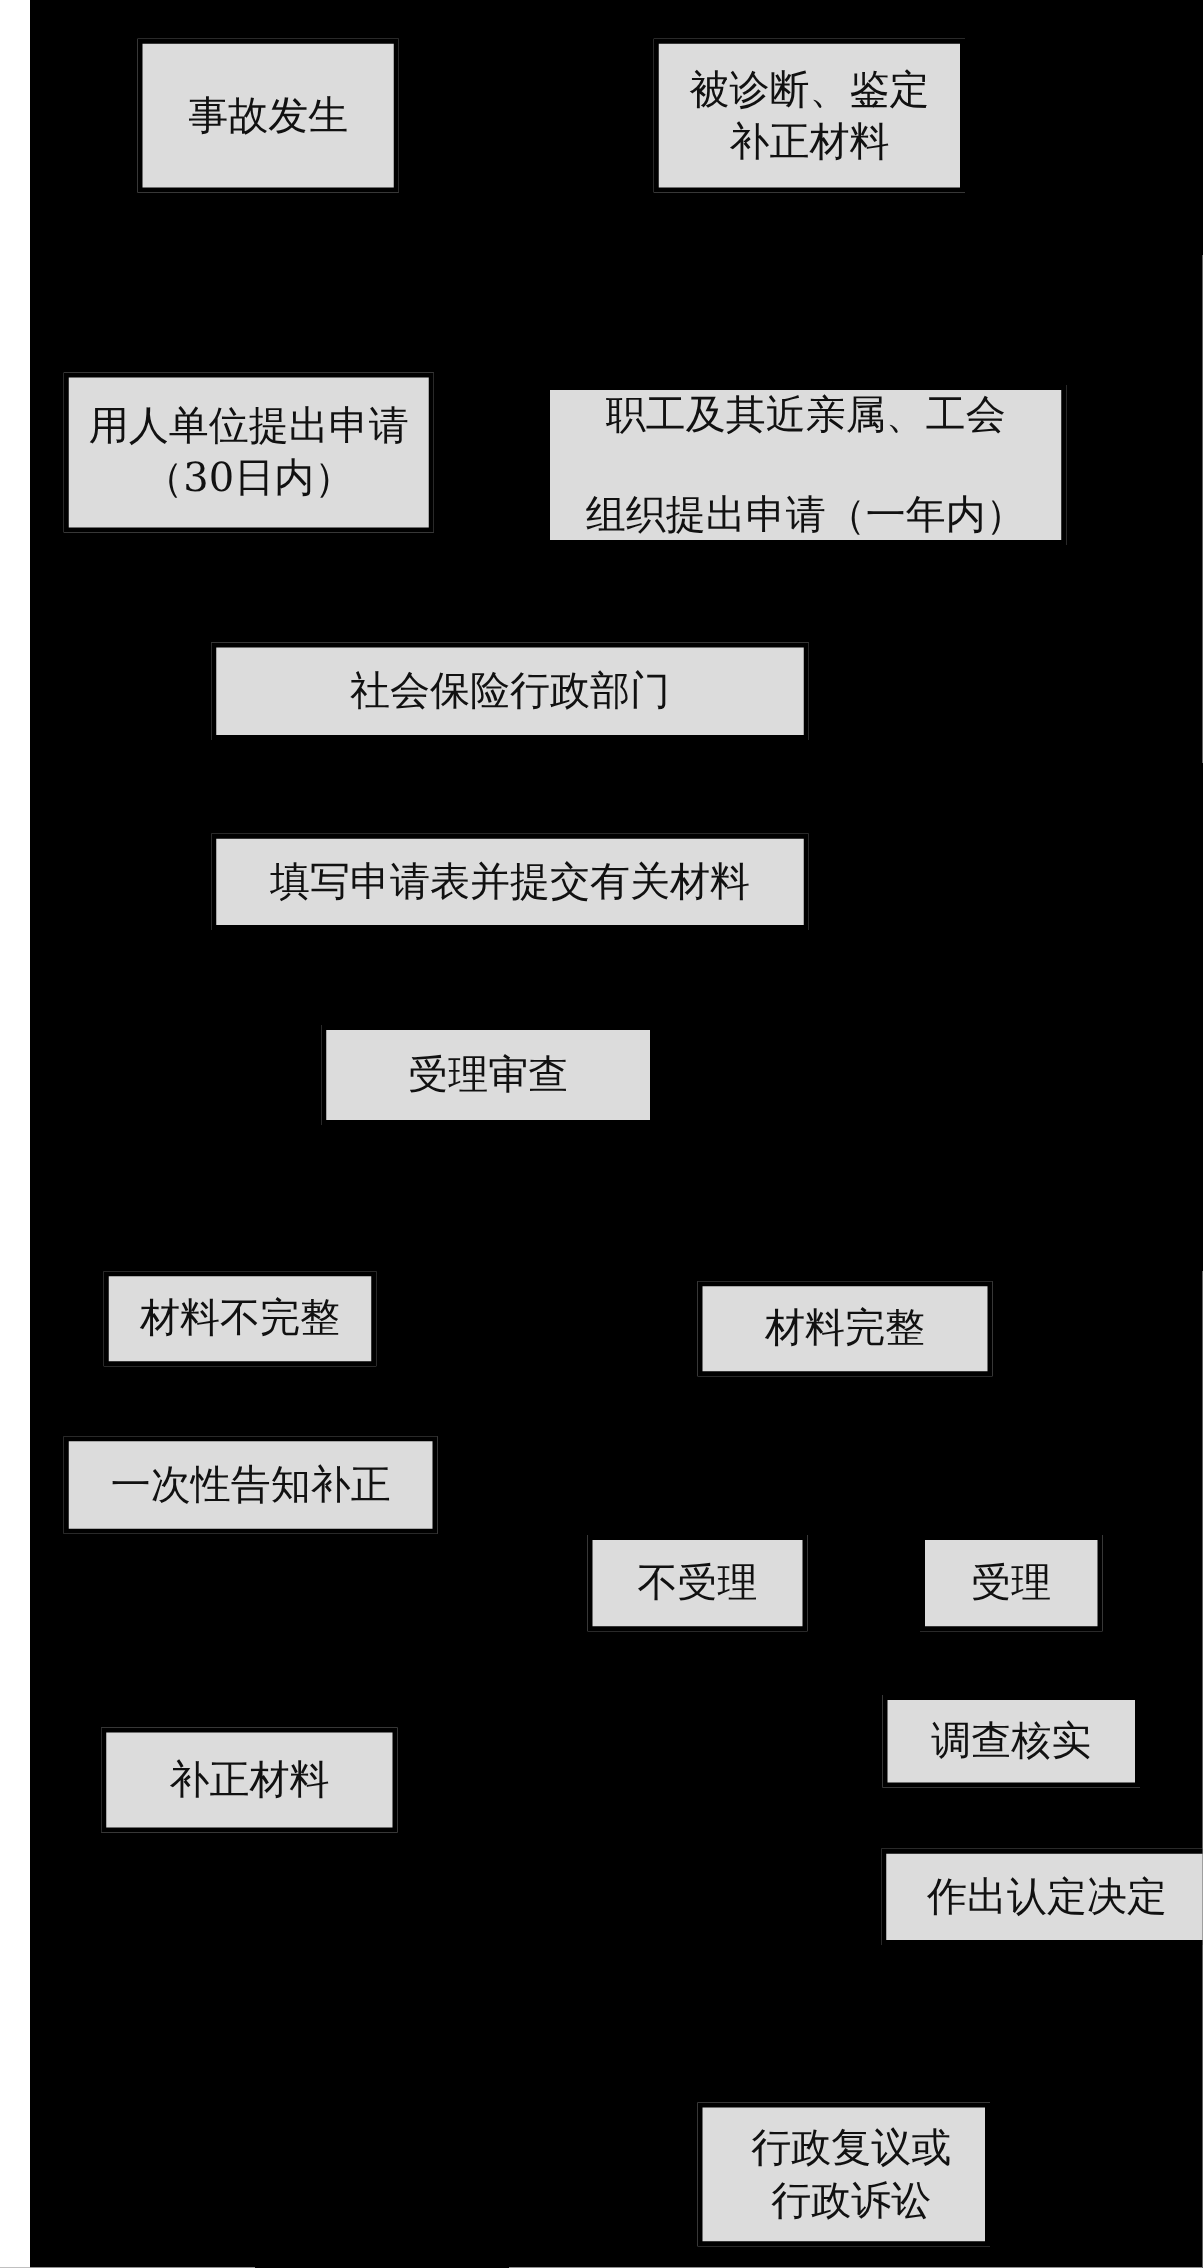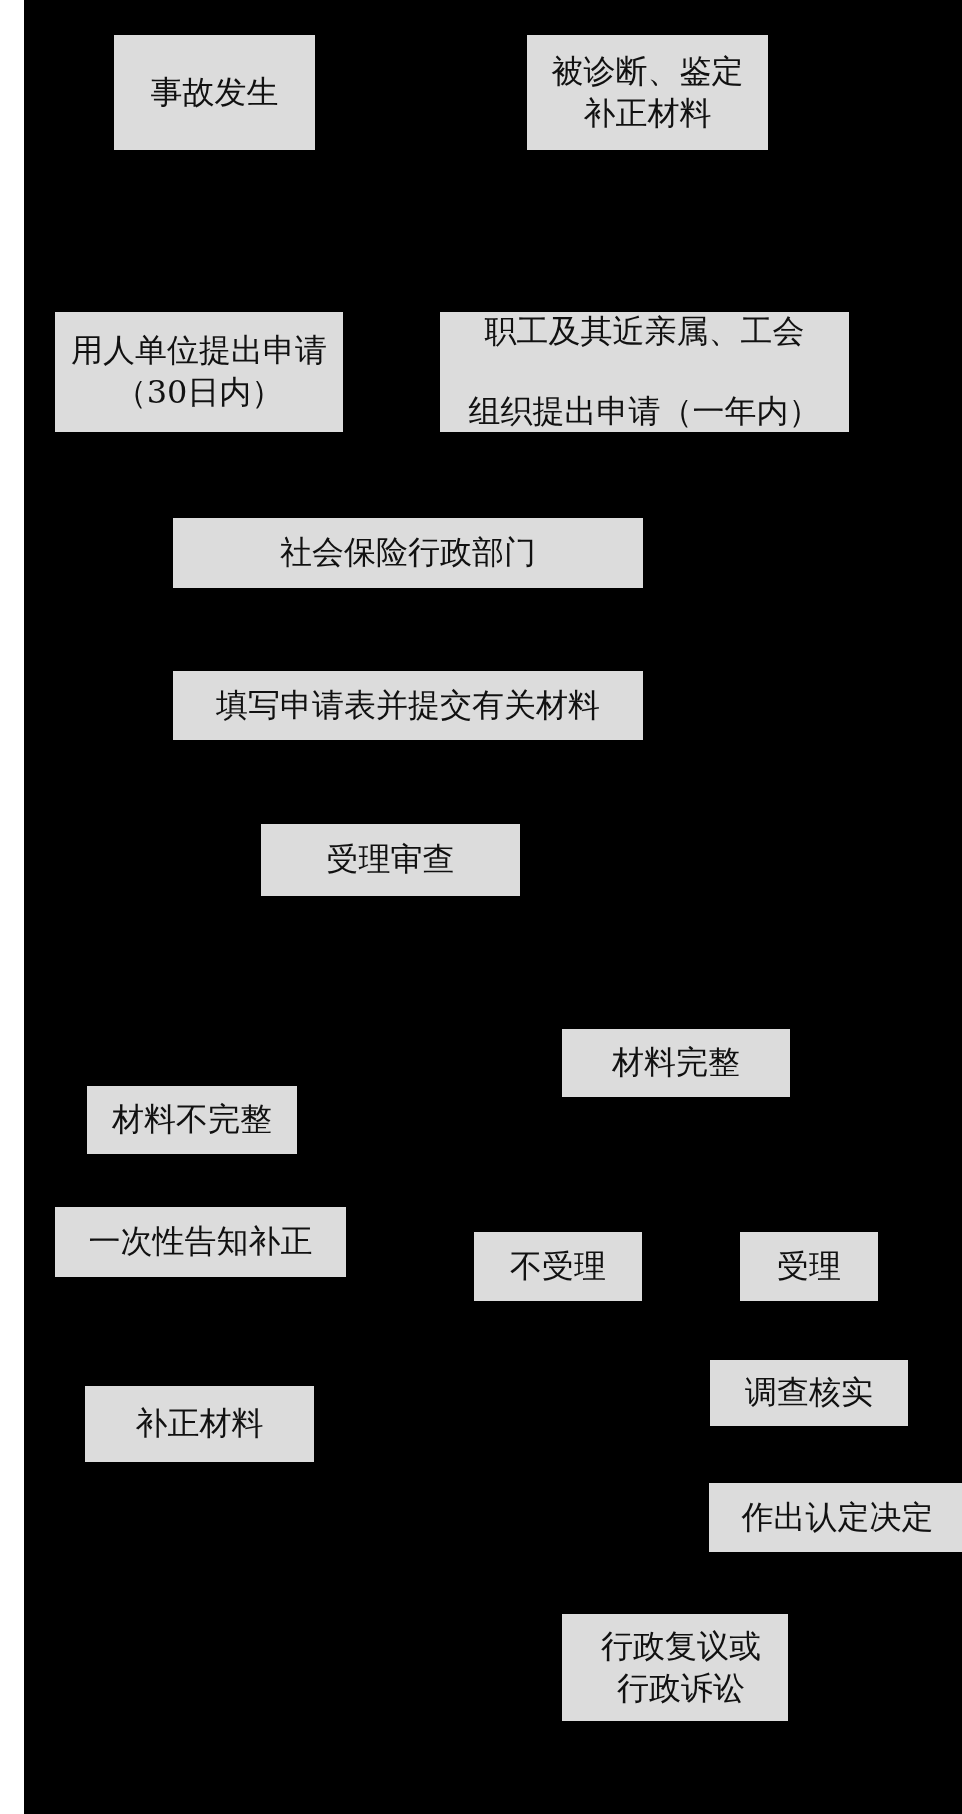--- a/index.html
+++ b/index.html
@@ -44,58 +44,58 @@
       <polyline points="798,1556 798,1605 710,1605 710,1665" fill="none" stroke="#000000" stroke-width="3" stroke-linejoin="miter" marker-end="url(#arr)"></polyline>
     </svg>
 
   <div class="box" style="left:86px;top:31px;width:209px;height:123px;">
       <span>事故发生</span>
     </div>
   <div class="box" style="left:499px;top:31px;width:249px;height:123px;">
       <span>被诊断、鉴定</span>
       <span>补正材料</span>
     </div>
-  <div class="box" style="left:27px;top:308px;width:296px;height:128px;">
+  <div class="box" style="left:27px;top:298px;width:296px;height:128px;">
       <span>用人单位提出申请</span>
       <span>（30日内）</span>
     </div>
   <div class="box" style="left:412px;top:308px;width:417px;height:128px;gap:38px;">
       <span>职工及其近亲属、工会</span>
       <span>组织提出申请（一年内）</span>
     </div>
   <div class="box" style="left:145px;top:514px;width:478px;height:78px;">
       <span>社会保险行政部门</span>
     </div>
   <div class="box" style="left:145px;top:667px;width:478px;height:77px;">
       <span>填写申请表并提交有关材料</span>
     </div>
   <div class="box" style="left:233px;top:820px;width:267px;height:80px;">
       <span>受理审查</span>
     </div>
-  <div class="box" style="left:59px;top:1082px;width:218px;height:76px;">
+  <div class="box" style="left:59px;top:1017px;width:218px;height:76px;">
       <span>材料不完整</span>
     </div>
   <div class="box" style="left:534px;top:1025px;width:236px;height:76px;">
       <span>材料完整</span>
     </div>
-  <div class="box" style="left:27px;top:1203px;width:299px;height:78px;">
+  <div class="box" style="left:27px;top:1149px;width:299px;height:78px;">
       <span>一次性告知补正</span>
     </div>
   <div class="box" style="left:57px;top:1382px;width:237px;height:84px;">
       <span>补正材料</span>
     </div>
   <div class="box" style="left:446px;top:1228px;width:176px;height:77px;">
       <span>不受理</span>
     </div>
   <div class="box" style="left:712px;top:1228px;width:146px;height:77px;">
       <span>受理</span>
     </div>
   <div class="box" style="left:682px;top:1356px;width:206px;height:74px;text-align:right;">
       <span>调查核实</span>
     </div>
   <div class="box" style="left:681px;top:1479px;width:265px;height:77px;">
       <span>作出认定决定</span>
     </div>
-  <div class="box" style="left:534px;top:1610px;width:234px;height:115px;padding-left:12px;">
+  <div class="box" style="left:534px;top:1682px;width:234px;height:115px;padding-left:12px;">
       <span>行政复议或</span>
       <span>行政诉讼</span>
     </div>
 </div>
 
 </body></html>

